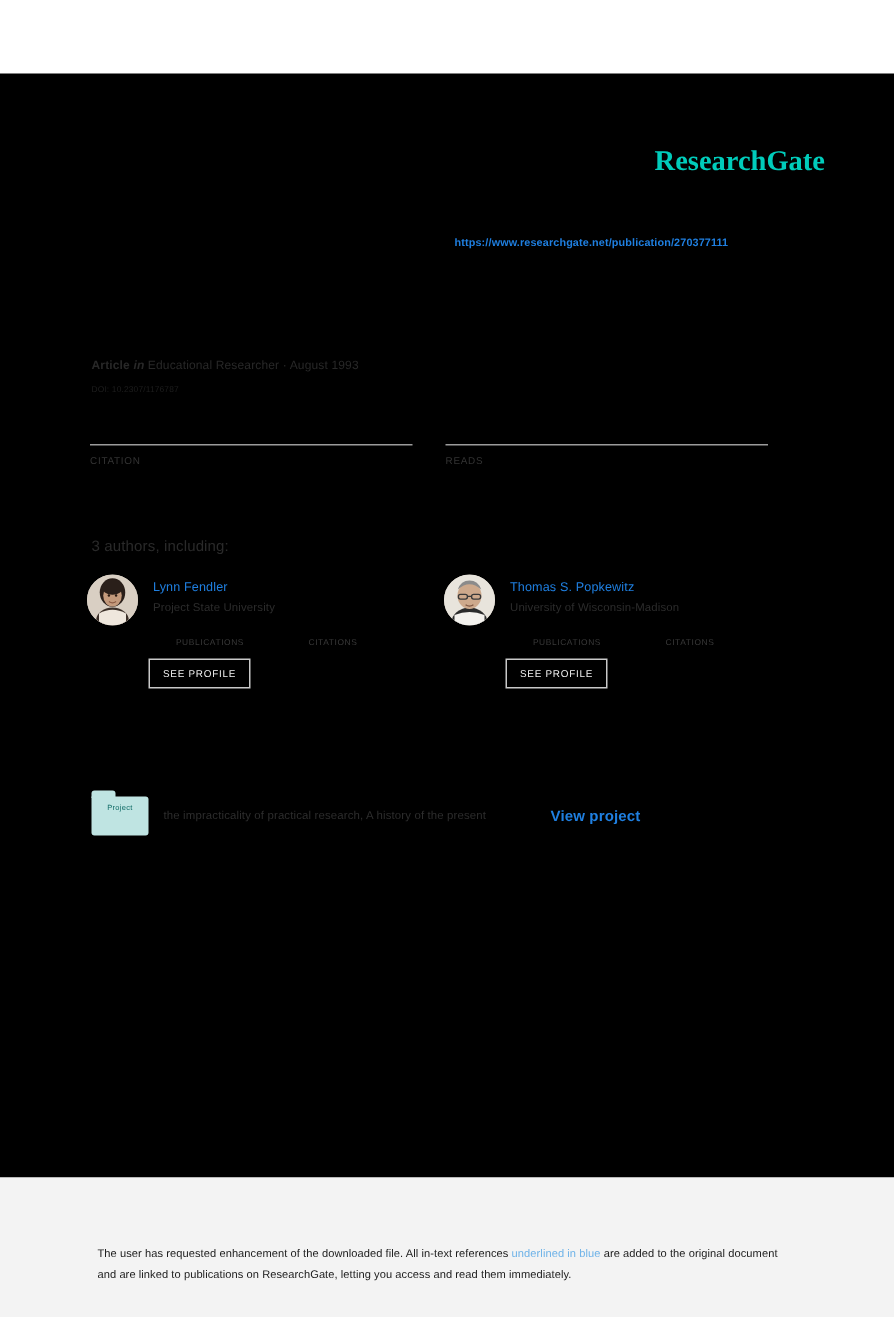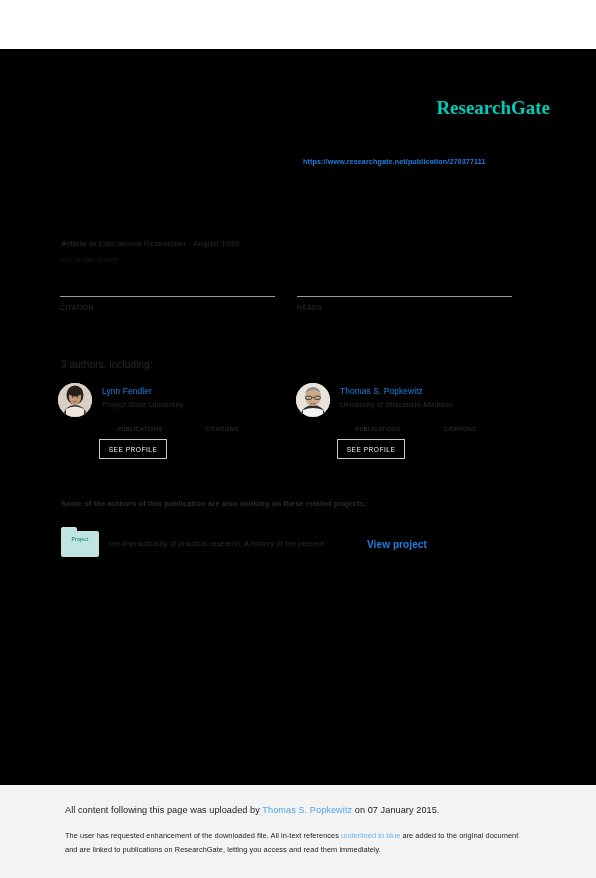--- a/index.html
+++ b/index.html
@@ -408,34 +408,30 @@
       <div class="stat s1">
         <div class="stat-num">4,088</div>
         <div class="stat-label">CITATIONS</div>
       </div>
     </div>
   </div>
 
   <button class="see-profile b0">SEE PROFILE</button>
   <button class="see-profile b1">SEE PROFILE</button>
 
-  <div class="projects-heading">Some of the authors of this publication are also working on these related projects:</div>
 
   <div class="project-row">
     <div class="project-icon">
       <div class="tab"></div>
       <div class="body"></div>
       <div class="body-label">Project</div>
     </div>
     <div class="project-title">the impracticality of practical research, A history of the present</div>
     <a class="view-project" href="#">View project</a>
   </div>
 
 </div>
 
 <div class="footer">
-  <div class="footer-line1">
-    <span>All content following this page was uploaded by </span><span class="accent">Thomas S. Popkewitz</span><span> on 07 January 2015.</span>
-  </div>
   <div class="footer-line2">
     <span>The user has requested enhancement of the downloaded file. All in-text references </span><span class="accent">underlined in blue</span><span> are added to the original document and are linked to publications on ResearchGate, letting you access and read them immediately.</span>
   </div>
 </div>
 
 </body></html>

